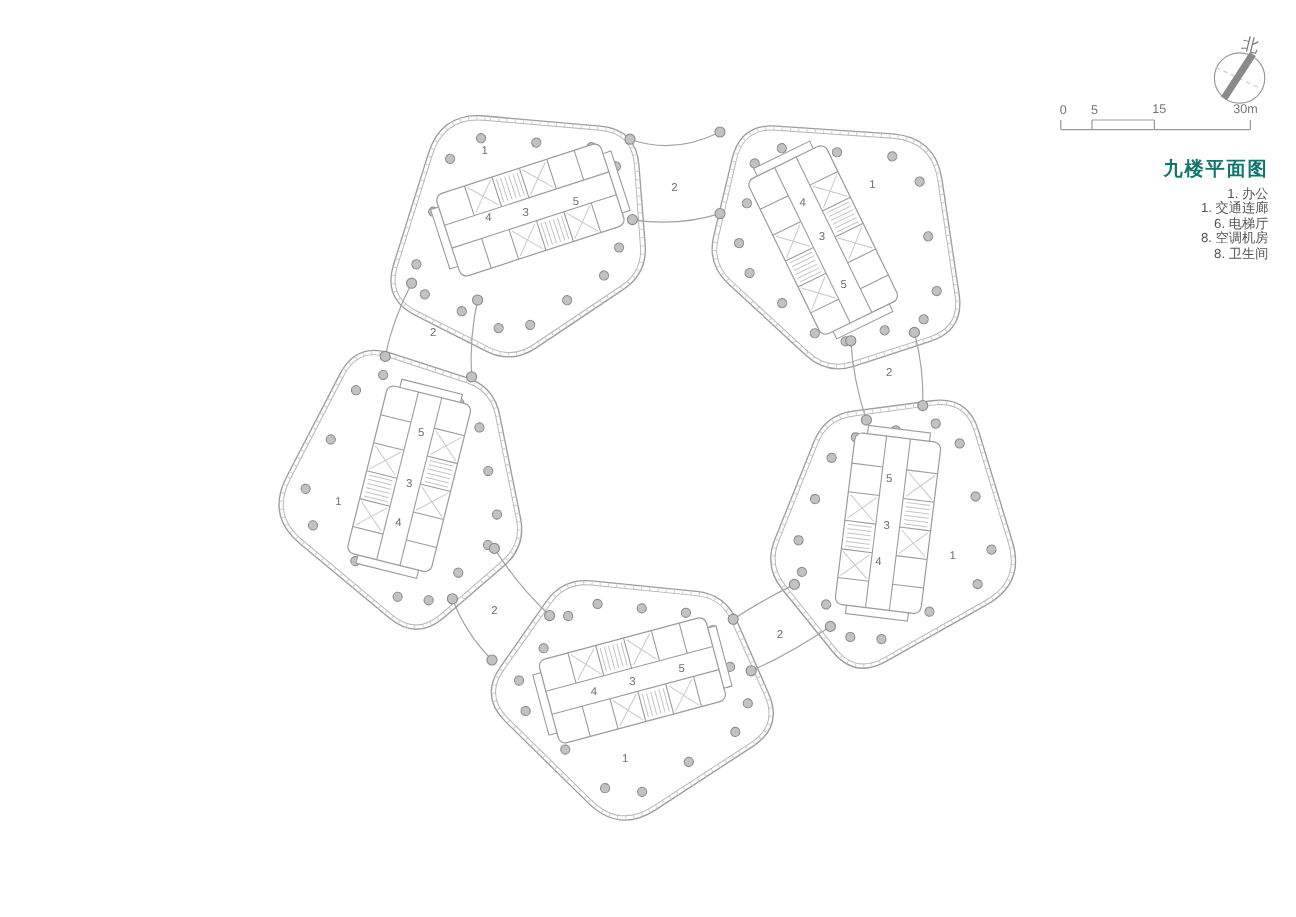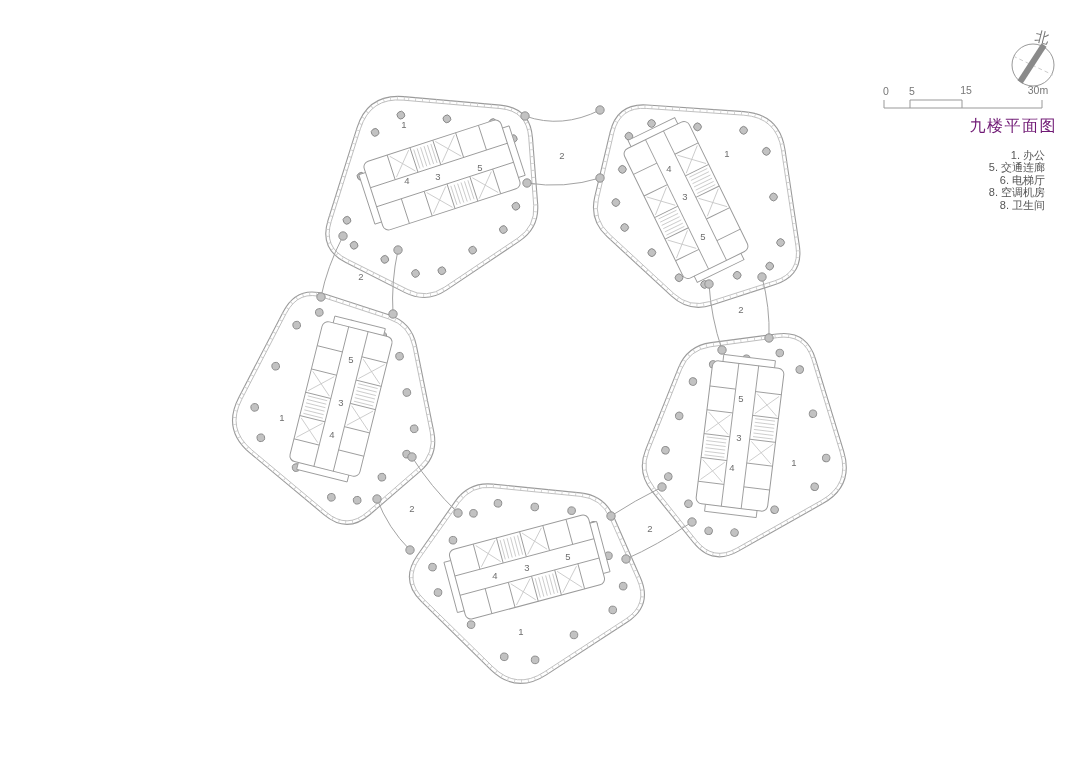--- a/index.html
+++ b/index.html
@@ -5,24 +5,24 @@
   html,body{margin:0;padding:0;background:#fff;}
   .canvas{
     position:relative;width:1080px;height:764px;background:#ffffff;
     font-family:"Liberation Sans",sans-serif;overflow:hidden;
   }
   .plan-svg{position:absolute;left:0;top:0;}
   .title-block{
     position:absolute;top:116px;right:23px;text-align:right;
   }
   .plan-title{
-    font-size:16px;font-weight:normal;letter-spacing:1.5px;
-    margin:0 0 4px 0;color:#701a75;
+    font-size:16px;font-weight:bold;letter-spacing:1.5px;
+    margin:15px 0 4px 0;color:#0f766e;
   }
-  .legend-list{list-style:none;margin:12px;padding:0;font-size:11px;line-height:12.4px;color:#555;}
+  .legend-list{list-style:none;margin:0;padding:0;font-size:11px;line-height:12.4px;color:#555;}
   .legend-list li{white-space:nowrap;}
   text{font-family:"Liberation Sans",sans-serif;}
 </style>
 </head>
 <body>
 
 <div class="canvas">
 
   <svg class="plan-svg" width="1080" height="764" viewBox="0 0 1080 764">
     <g id="towers-layer">
@@ -400,19 +400,19 @@
       <text class="sbt" x="912" y="95" font-size="10.5" text-anchor="middle" fill="#777777">5</text>
       <text class="sbt" x="966" y="94" font-size="10.5" text-anchor="middle" fill="#777777">15</text>
       <text class="sbt" x="1038" y="94" font-size="10.5" text-anchor="middle" fill="#777777">30m</text>
     </g>
   </svg>
 
   <div class="title-block">
     <div class="plan-title">九楼平面图</div>
     <ul class="legend-list">
       <li>1. 办公</li>
-      <li>5. 交通连廊</li>
+      <li>1. 交通连廊</li>
       <li>6. 电梯厅</li>
       <li>8. 空调机房</li>
       <li>8. 卫生间</li>
     </ul>
   </div>
 </div>
 
 </body></html>

